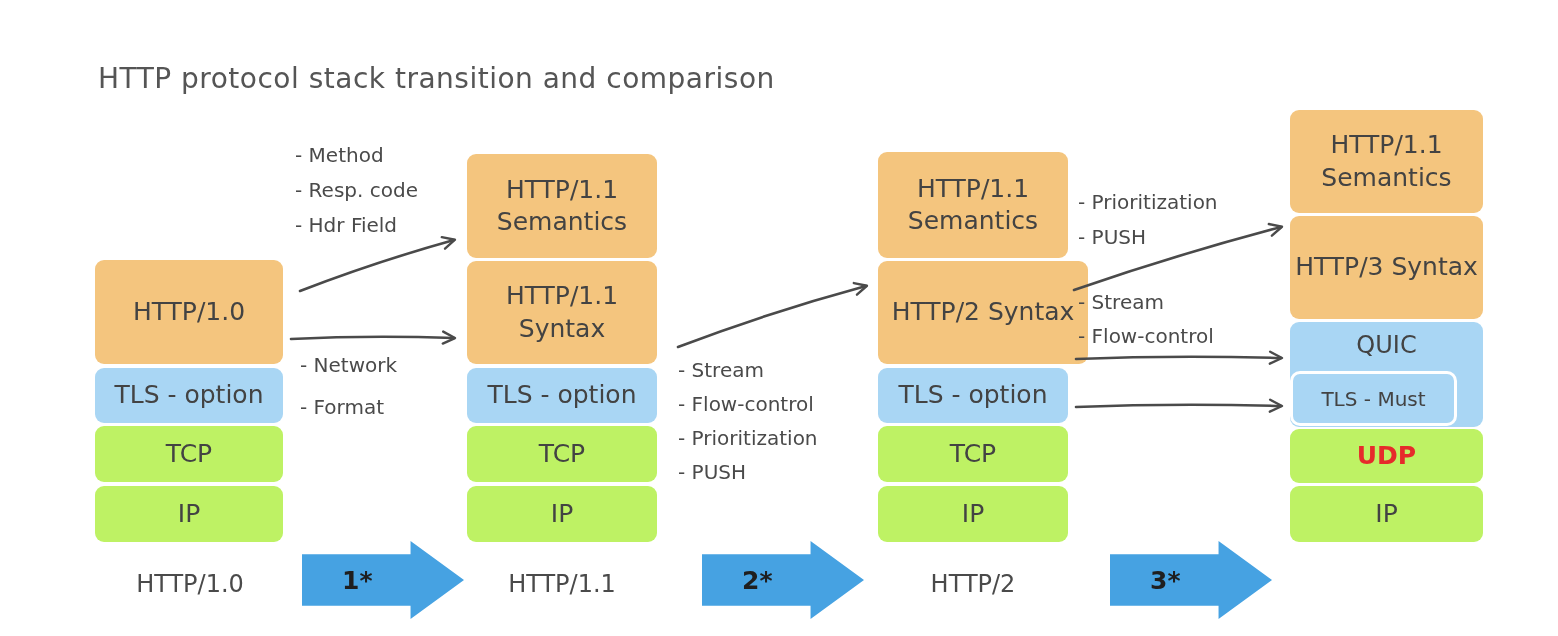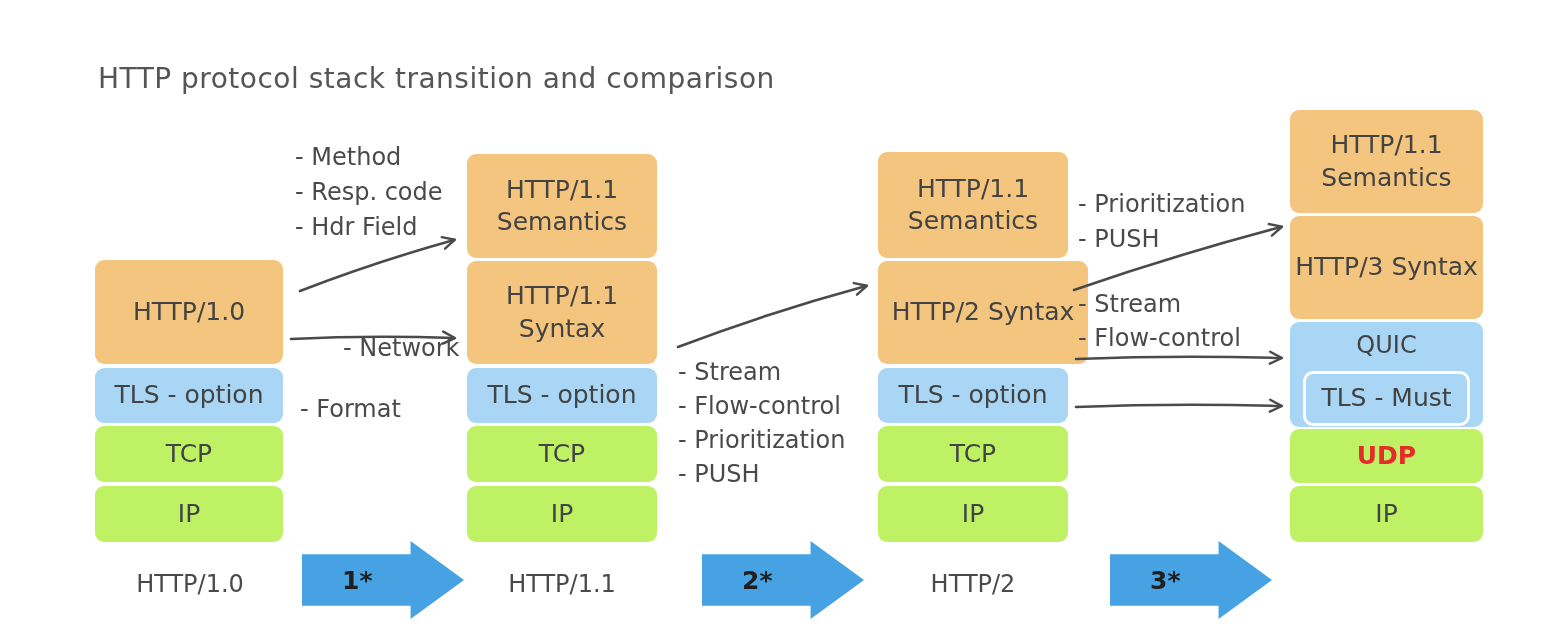--- a/index.html
+++ b/index.html
@@ -41,32 +41,32 @@
   .quic-group { padding: 0; }
   .quic-label {
     position: absolute;
     left: 0; right: 0; top: 0;
     height: 48px;
     display: flex; align-items: center; justify-content: center;
     font-size: 24px;
   }
   .tls-must {
     position: absolute;
-    left: 13px; top: 49px;
+    left: 0; top: 49px;
     width: 167px; height: 55px;
     background: #a9d6f4;
     border: 3px solid #ffffff;
     border-radius: 10px;
     box-sizing: border-box;
     display: flex; align-items: center; justify-content: center;
-    font-size: 25px;
+    font-size: 20px;
   }
   .note {
     position: absolute;
-    font-size: 24px;
+    font-size: 20px;
     color: #4a4a4a;
     white-space: nowrap;
   }
   .caption {
     position: absolute;
     width: 190px;
     text-align: center;
     font-size: 24px;
     color: #4a4a4a;
     white-space: nowrap;
@@ -124,21 +124,21 @@
   <div class="box blue quic-group" style="left:1290px; top:322px; width:193px; height:105px;">
     <div class="quic-label">QUIC</div>
     <div class="tls-must">TLS - Must</div>
   </div>
   <div class="box gray udp-text" style="left:1290px; top:429px; width:193px; height:54px;">UDP</div>
   <div class="box gray" style="left:1290px; top:486px; width:193px; height:56px;">IP</div>
 
   <div class="note" style="left:295px; top:143px;">- Method</div>
   <div class="note" style="left:295px; top:178px;">- Resp. code</div>
   <div class="note" style="left:295px; top:213px;">- Hdr Field</div>
-  <div class="note" style="left:300px; top:334px;margin-left:43px;">- Network</div>
+  <div class="note" style="left:300px; top:353px;">- Network</div>
   <div class="note" style="left:300px; top:395px;">- Format</div>
 
   <div class="note" style="left:678px; top:358px;">- Stream</div>
   <div class="note" style="left:678px; top:392px;">- Flow-control</div>
   <div class="note" style="left:678px; top:426px;">- Prioritization</div>
   <div class="note" style="left:678px; top:460px;">- PUSH</div>
 
   <div class="note" style="left:1078px; top:190px;">- Prioritization</div>
   <div class="note" style="left:1078px; top:225px;">- PUSH</div>
   <div class="note" style="left:1078px; top:290px;">- Stream</div>

